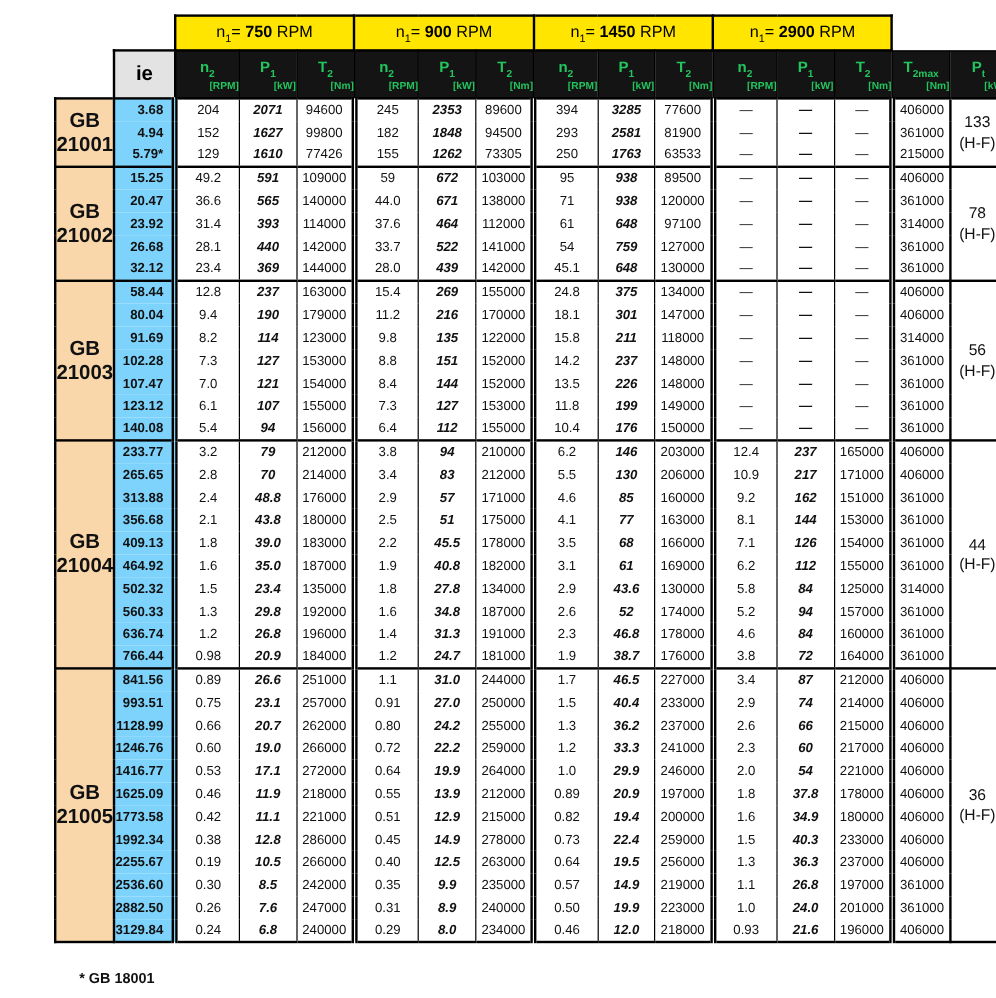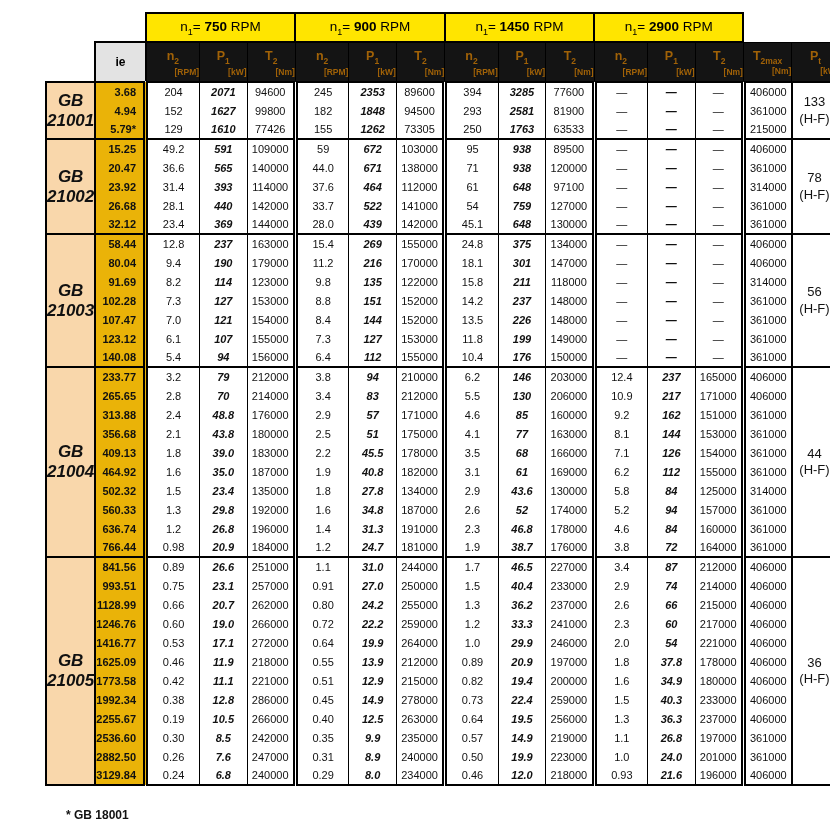--- a/index.html
+++ b/index.html
@@ -16,53 +16,53 @@
 
   
   .blank { border:none; background:#fff; }
   th.yellow {
     background:#FFE500; border:2px solid #000;
     font-size:13.5px; color:#000; height:27px; font-weight:normal;
   }
   th.yellow b { font-weight:bold; }
   th.yellow sub { font-size:9px; }
   th.black {
-    background:#141414; color:#a16207; border:1px solid #000;
+    background:#141414; color:#22c55e; border:1px solid #000;
     height:38px; line-height:1.05;
   }
   th.black .sym { font-weight:bold; font-size:12.5px; }
   th.black sub { font-size:8.5px; font-weight:bold; }
   th.black .unit { font-weight:bold; font-size:8.5px; margin-top:1px;padding-left:28px; }
   th.iehead {
     background:#E3E3E3; border:2px solid #000;
-    font-weight:bold; font-size:12px; color:#000;
+    font-weight:bold; font-size:17px; color:#000;
   }
 
   
   tbody tr { height:19px; }
   td.glabel {
     background:#F9D7AB; border:2px solid #000;
     font-weight:bold; font-size:17px;
   }
   td.ie {
-    background:#eab308; border-left:2px solid #000;
+    background:#7dd3fc; border-left:2px solid #000;
     font-weight:bold; font-size:11px; text-align:right; padding-right:7px;
   }
   td.d  { font-size:11px; }
   td.c0 { border-left:5px double #000; }
   td.c1, td.c2 { border-left:1px solid #000; }
   td.p1 { font-weight:bold; font-style:italic; }
   td.t2max { border-left:5px double #000; font-size:11px; }
   td.pt {
     border-left:2px solid #000; border-right:6px solid #a3a3a3; border-bottom:2px solid #000;
     font-size:13px; line-height:1.25;
   }
   tr.grp-first td { border-top:2px solid #000; }
   tbody tr:last-child td { border-bottom:2px solid #000; }
-  td.glabel { border-bottom:2px solid #000;font-style:italic; }
+  td.glabel { border-bottom:2px solid #000; }
 
   .footnote {
     position:absolute; left:18px; top:808px;
     font-weight:bold; font-size:12px;margin-left:48px;
   }
 </style>
 </head>
 <body>
 
 <table class="spec">

